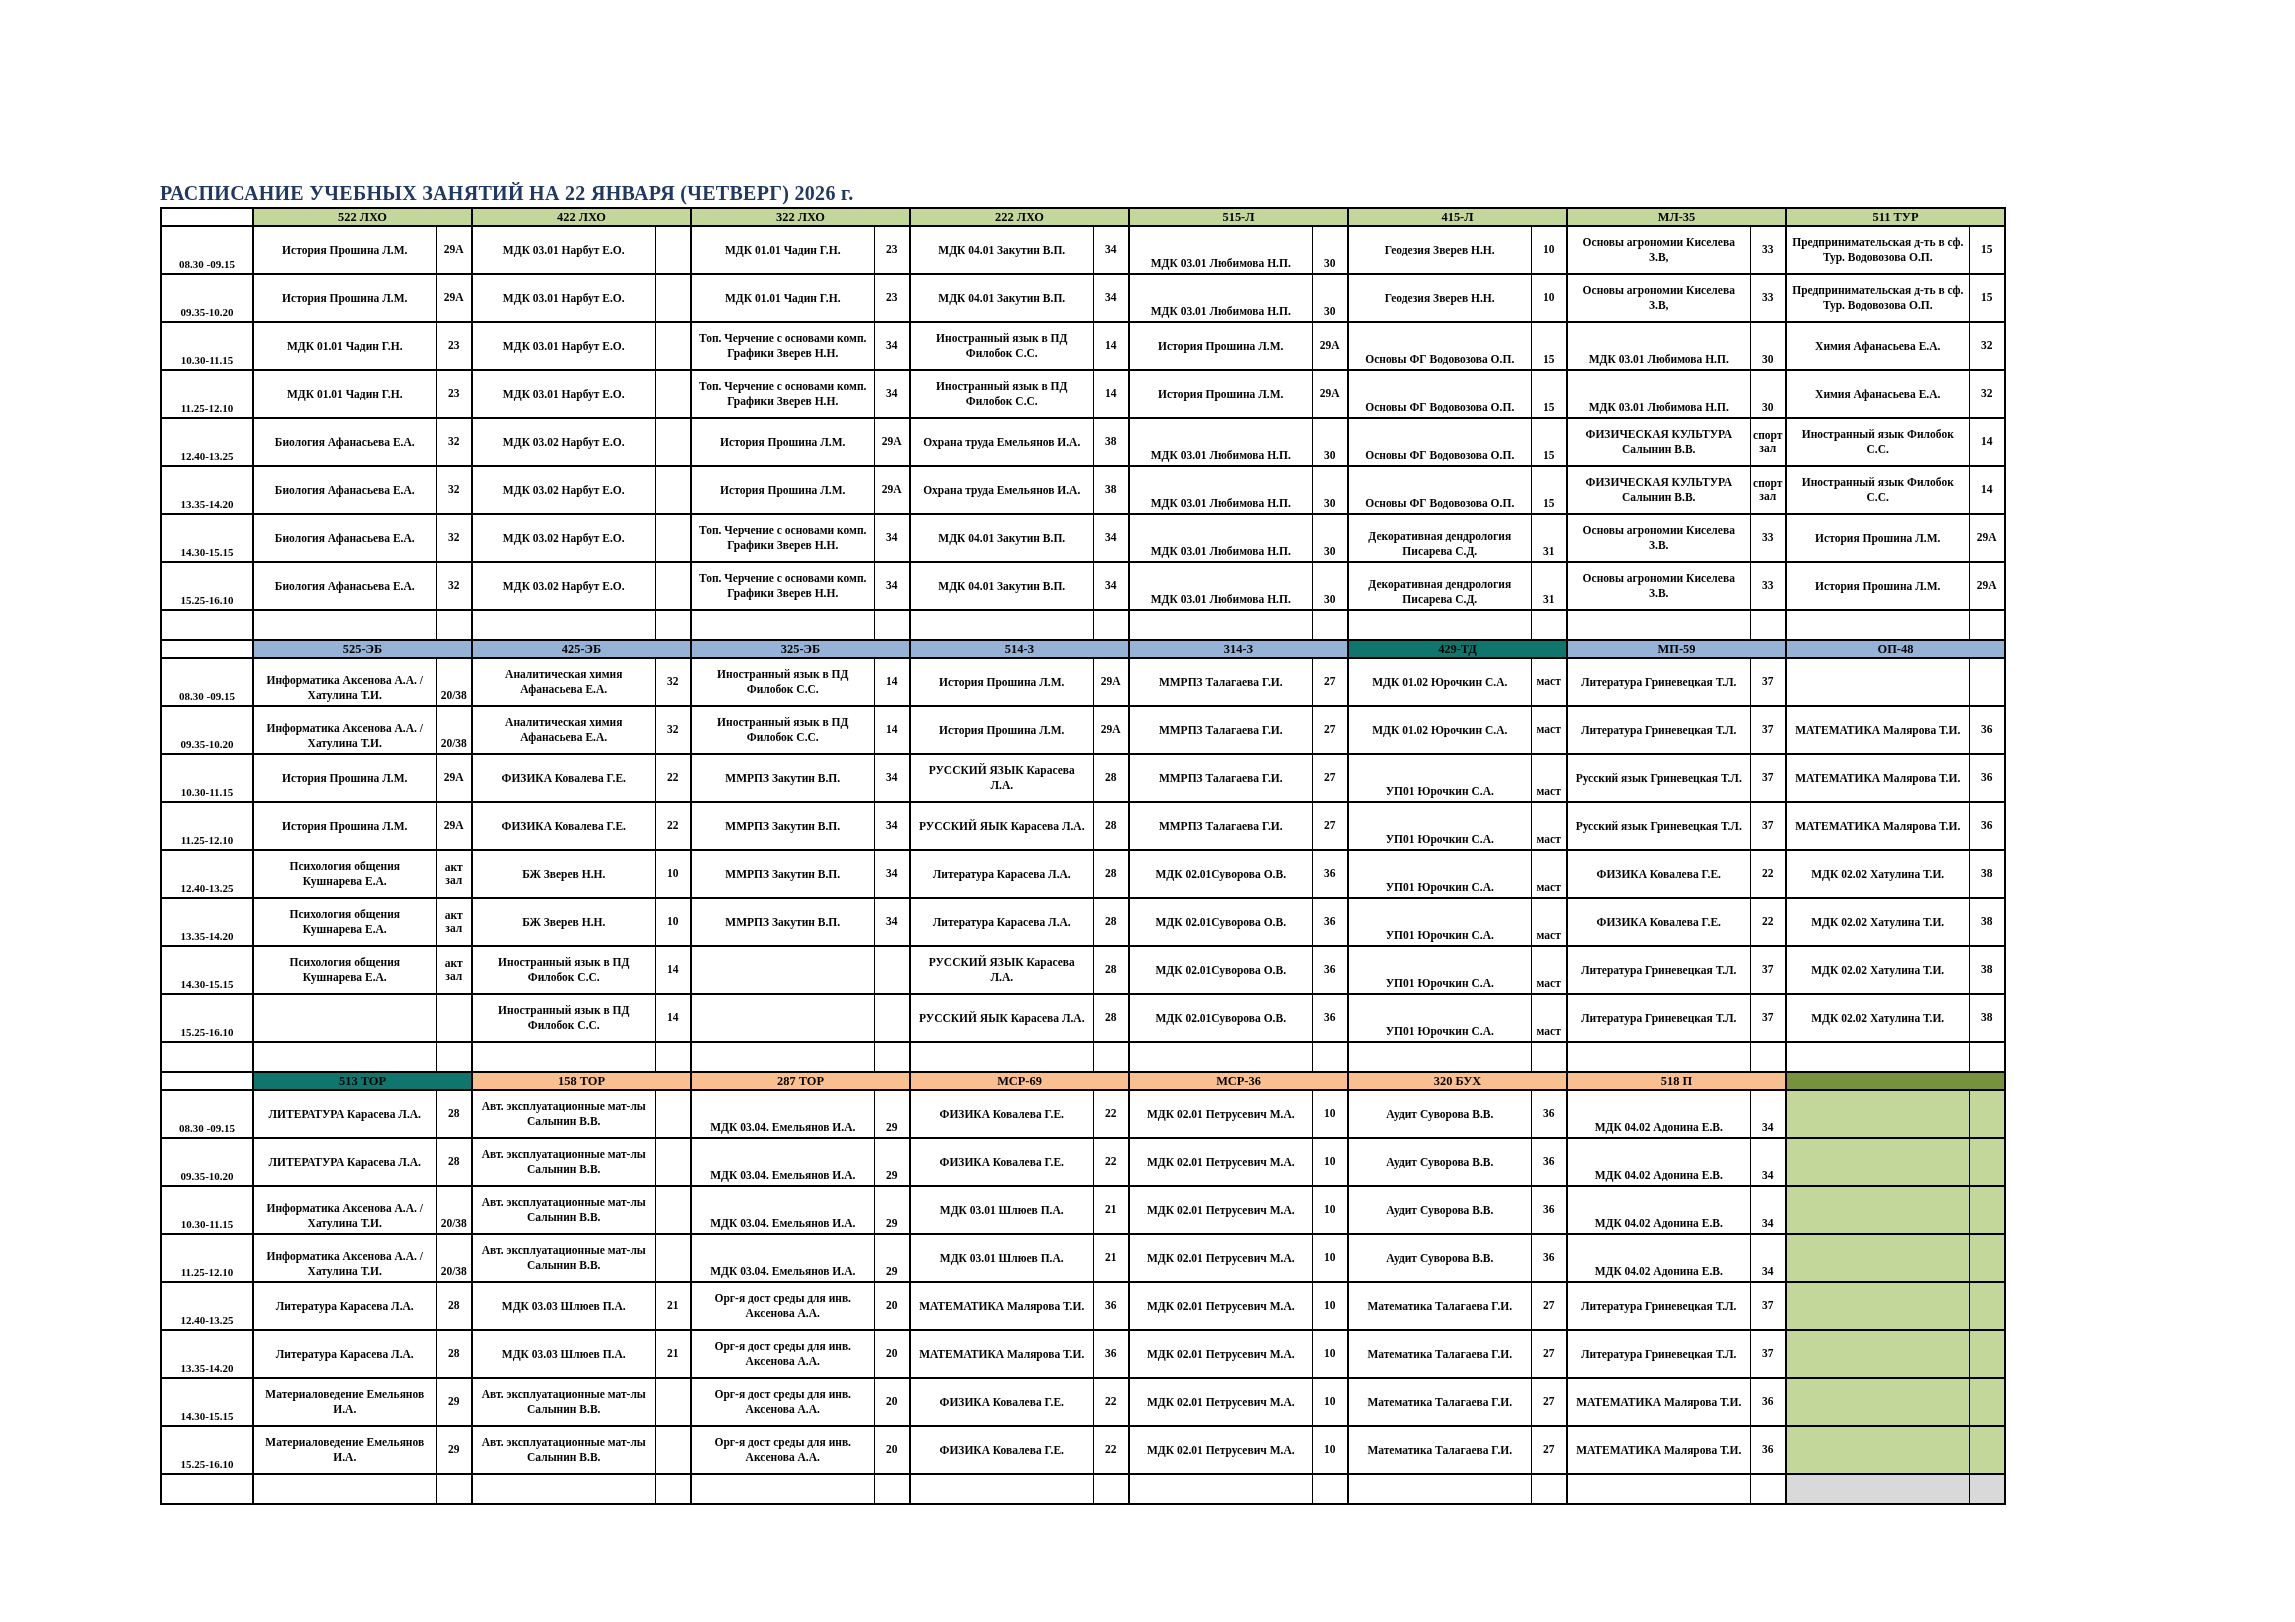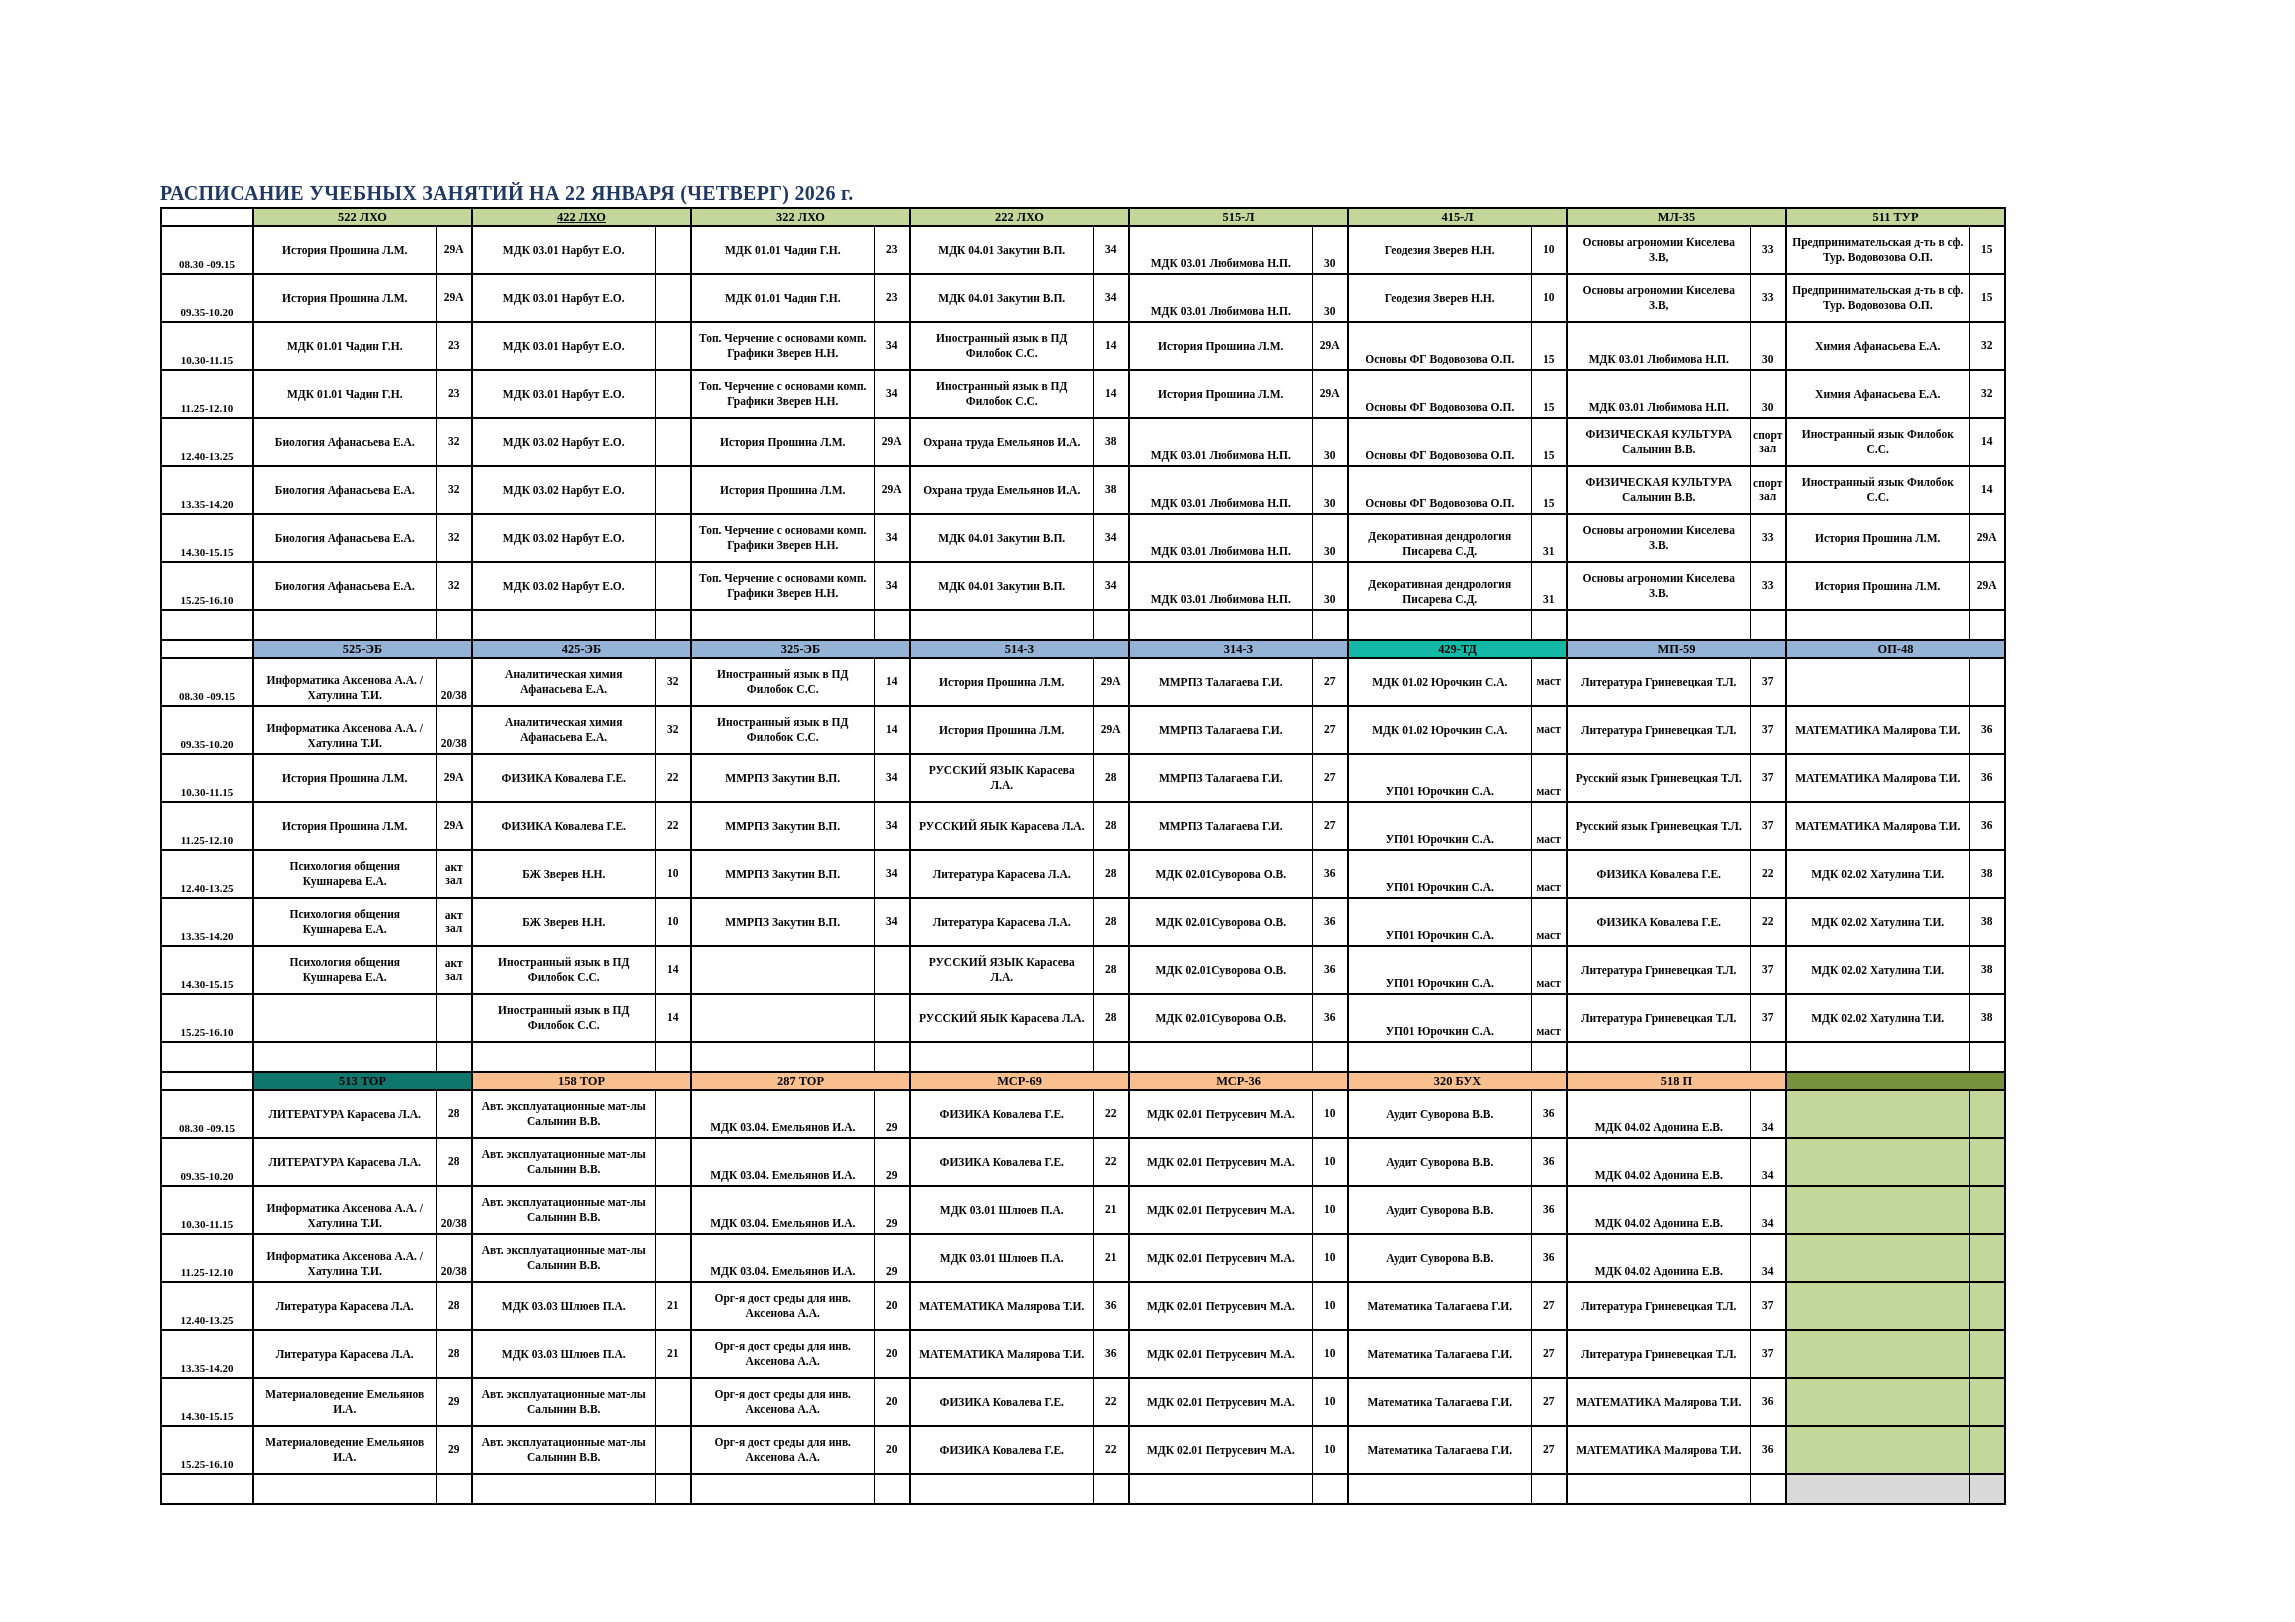--- a/index.html
+++ b/index.html
@@ -46,21 +46,21 @@
         <col style="width: 36px;">
         <col style="width: 183px;">
         <col style="width: 36px;">
         <col style="width: 183px;">
         <col style="width: 36px;">
       </colgroup>
     <tbody>
         <tr class="hdr">
           <td class="time"></td>
           <td class="ghdr" colspan="2" style="background: rgb(196, 215, 155);">522 ЛХО</td>
-          <td class="ghdr" colspan="2" style="background: rgb(196, 215, 155); text-decoration: underline;">422 ЛХО</td>
+          <td class="ghdr" colspan="2" style="background: rgb(196, 215, 155);">422 ЛХО</td>
           <td class="ghdr" colspan="2" style="background: rgb(196, 215, 155);">322 ЛХО</td>
           <td class="ghdr" colspan="2" style="background: rgb(196, 215, 155);">222 ЛХО</td>
           <td class="ghdr" colspan="2" style="background: rgb(196, 215, 155);">515-Л</td>
           <td class="ghdr" colspan="2" style="background: rgb(196, 215, 155);">415-Л</td>
           <td class="ghdr" colspan="2" style="background: rgb(196, 215, 155);">МЛ-35</td>
           <td class="ghdr" colspan="2" style="background: rgb(196, 215, 155);">511 ТУР</td>
         </tr>
         <tr class="row">
           <td class="time">08.30 -09.15</td>
           <td class="subj">История Прошина Л.М.</td>
@@ -232,21 +232,21 @@
           <td class="subj"></td>
           <td class="room"></td>
         </tr>
         <tr class="hdr">
           <td class="time"></td>
           <td class="ghdr" colspan="2" style="background: rgb(149, 179, 215);">525-ЭБ</td>
           <td class="ghdr" colspan="2" style="background: rgb(149, 179, 215);">425-ЭБ</td>
           <td class="ghdr" colspan="2" style="background: rgb(149, 179, 215);">325-ЭБ</td>
           <td class="ghdr" colspan="2" style="background: rgb(149, 179, 215);">514-З</td>
           <td class="ghdr" colspan="2" style="background: rgb(149, 179, 215);">314-З</td>
-          <td class="ghdr" colspan="2" style="background: #14b8a6; margin-left: 16px;">429-ТД</td>
+          <td class="ghdr" colspan="2" style="background: #0f766e; margin-left: 16px;">429-ТД</td>
           <td class="ghdr" colspan="2" style="background: rgb(149, 179, 215);">МП-59</td>
           <td class="ghdr" colspan="2" style="background: rgb(149, 179, 215);">ОП-48</td>
         </tr>
         <tr class="row">
           <td class="time">08.30 -09.15</td>
           <td class="subj va-b">Информатика Аксенова А.А. /Хатулина Т.И.</td>
           <td class="room va-b">20/38</td>
           <td class="subj">Аналитическая химия Афанасьева Е.А.</td>
           <td class="room">32</td>
           <td class="subj">Иностранный язык в ПД Филобок С.С.</td>

